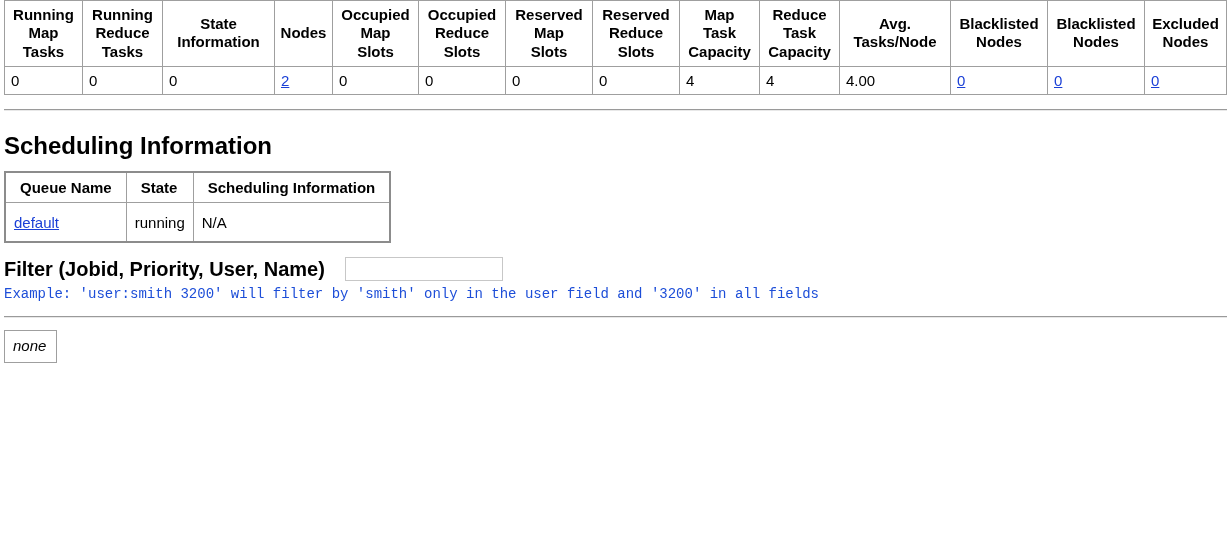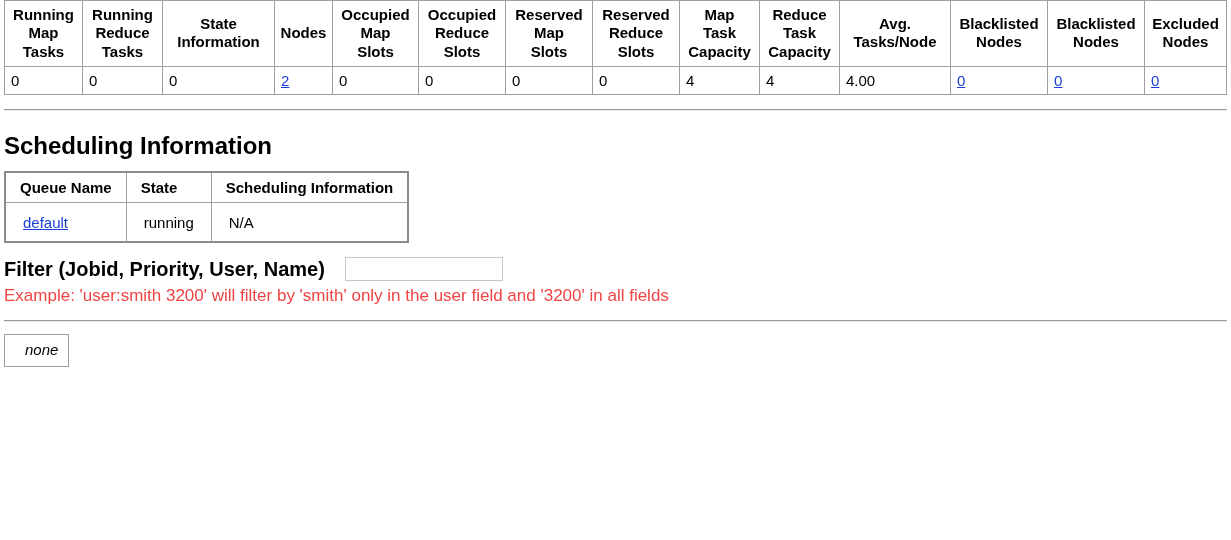--- a/index.html
+++ b/index.html
@@ -87,21 +87,21 @@
     border: 1px solid #9f9f9f;
     font-weight: bold;
     text-align: left;
     padding: 6px 14px;
     white-space: nowrap;
     font-size: 15px;
   }
   table.sched td {
     border: 1px solid #9f9f9f;
     text-align: left;
-    padding: 6px 17px;
+    padding: 6px 8px;
     white-space: nowrap;
     font-size: 15px;
     height: 26px;
   }
 
   
   .filter-row {
     display: flex;
     align-items: center;
     margin: 14px 0 0 0;
@@ -117,34 +117,35 @@
     height: 20px;
     font-family: "Liberation Sans", sans-serif;
     font-size: 13px;
     border: 1px solid #c7c7c7;
     background: #ffffff;
     padding: 1px 3px;
     box-sizing: content-box;
     outline: none;
   }
   .filter-example {
-    font-size: 17px;
+    font-size: 14px;
     margin-top: 5px;
-    color: #ef4444;
+    color: #1d4ed8;
+    font-family: Liberation Mono, monospace;
   }
 
   
   table.none-box {
     border-collapse: collapse;
     border: 1px solid #9f9f9f;
     font-size: 15px;
   }
   table.none-box td {
     border: 1px solid #9f9f9f;
-    padding: 6px 10px 8px 20px;
+    padding: 6px 10px 8px 8px;
     font-style: italic;
     font-size: 15px;
     white-space: nowrap;
   }
 
   a.link {
     color: #1a3fd6;
     text-decoration: underline;
     cursor: pointer;
   }

